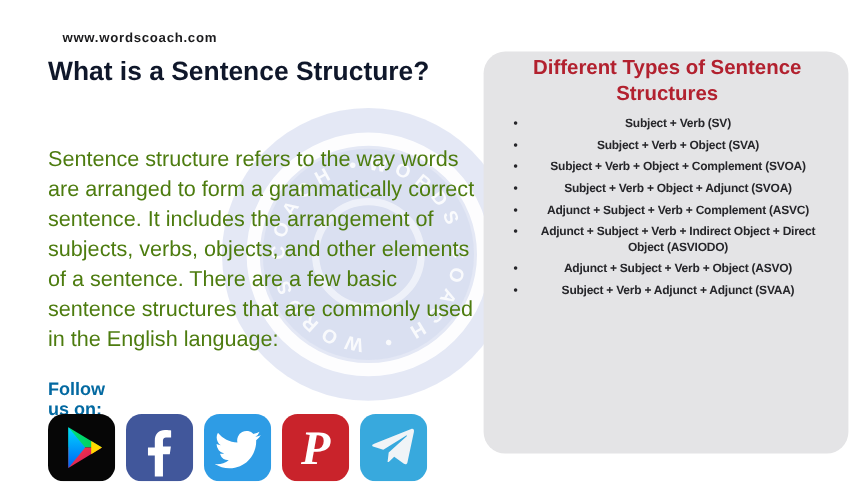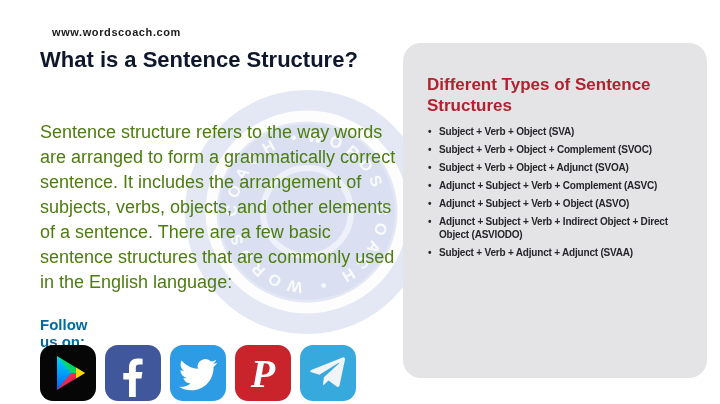--- a/index.html
+++ b/index.html
@@ -23,21 +23,21 @@
   .follow-label{position:absolute;left:40px;top:316px;
     font-size:15px;font-weight:bold;color:#0369a1;z-index:1;}
 
   .icons-row{position:absolute;left:40px;top:345px;display:flex;gap:9px;z-index:1;}
   .social-link{display:block;width:56px;height:56px;text-decoration:none;}
   .social-link svg{display:block;}
 
   
   .types-card{position:absolute;left:403px;top:43px;width:304px;height:335px;
     background:#e4e4e6;border-radius:18px;box-sizing:border-box;
-    padding:31px 16px 0 24px;z-index:1;}
+    padding:3px 16px 0 24px;z-index:1;text-align:center;}
   .card-title{margin:0;width:258px;font-size:17px;line-height:21px;
     font-weight:bold;color:#b2212f;}
   .types-list{list-style:none;margin:9px 0 0 0;padding:0;}
   .types-list li{position:relative;padding-left:12px;margin-bottom:5px;
     font-size:10px;line-height:13px;letter-spacing:-0.2px;
     font-weight:bold;color:#26262a;}
   .types-list li::before{content:"•";position:absolute;left:1px;top:0;}
 </style>
 </head>
 <body>
@@ -120,23 +120,24 @@
           </g>
         </svg>
       </a>
 
     </div>
   </div>
 
   <aside class="types-card">
     <h2 class="card-title">Different Types of Sentence Structures</h2>
     <ul class="types-list">
+      <li>Subject + Verb (SV)</li>
       <li>Subject + Verb + Object (SVA)</li>
-      <li>Subject + Verb + Object + Complement (SVOC)</li>
+      <li>Subject + Verb + Object + Complement (SVOA)</li>
       <li>Subject + Verb + Object + Adjunct (SVOA)</li>
       <li>Adjunct + Subject + Verb + Complement (ASVC)</li>
+      <li>Adjunct + Subject + Verb + Indirect Object + Direct Object (ASVIODO)</li>
       <li>Adjunct + Subject + Verb + Object (ASVO)</li>
-      <li>Adjunct + Subject + Verb + Indirect Object + Direct Object (ASVIODO)</li>
       <li>Subject + Verb + Adjunct + Adjunct (SVAA)</li>
     </ul>
   </aside>
 
 </div>
 
 </body></html>

